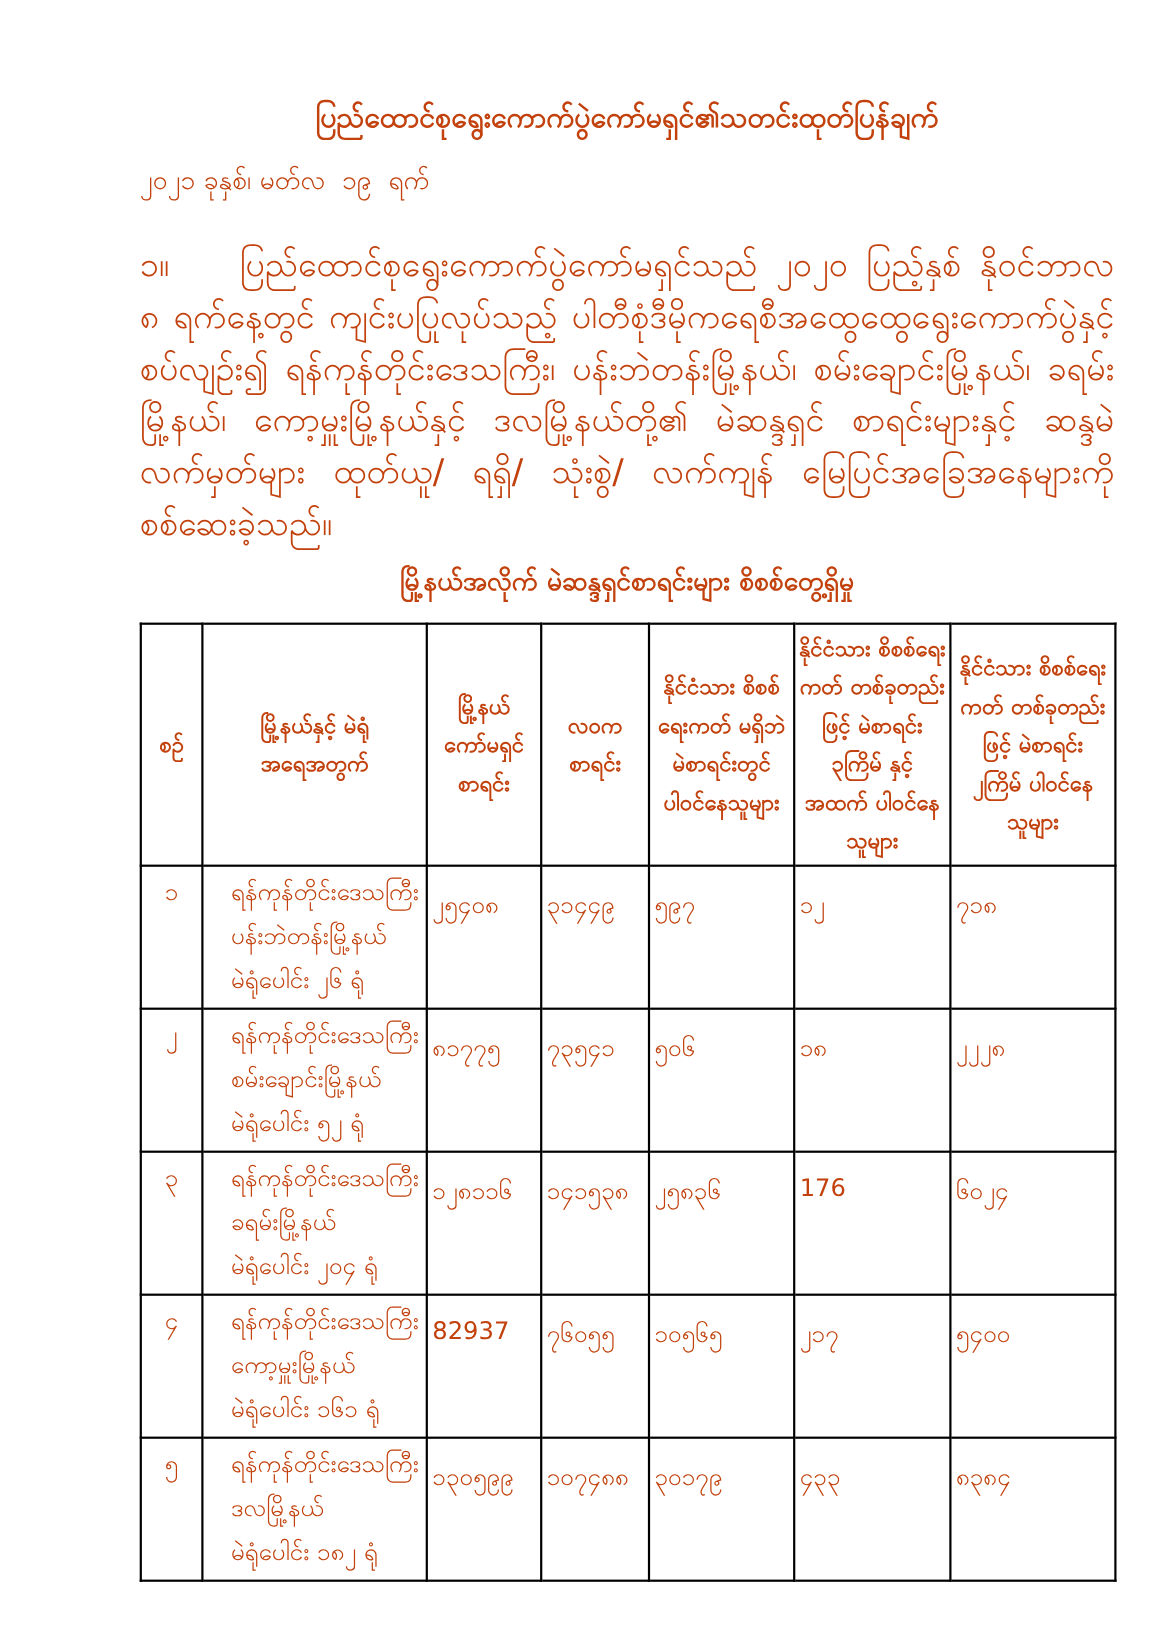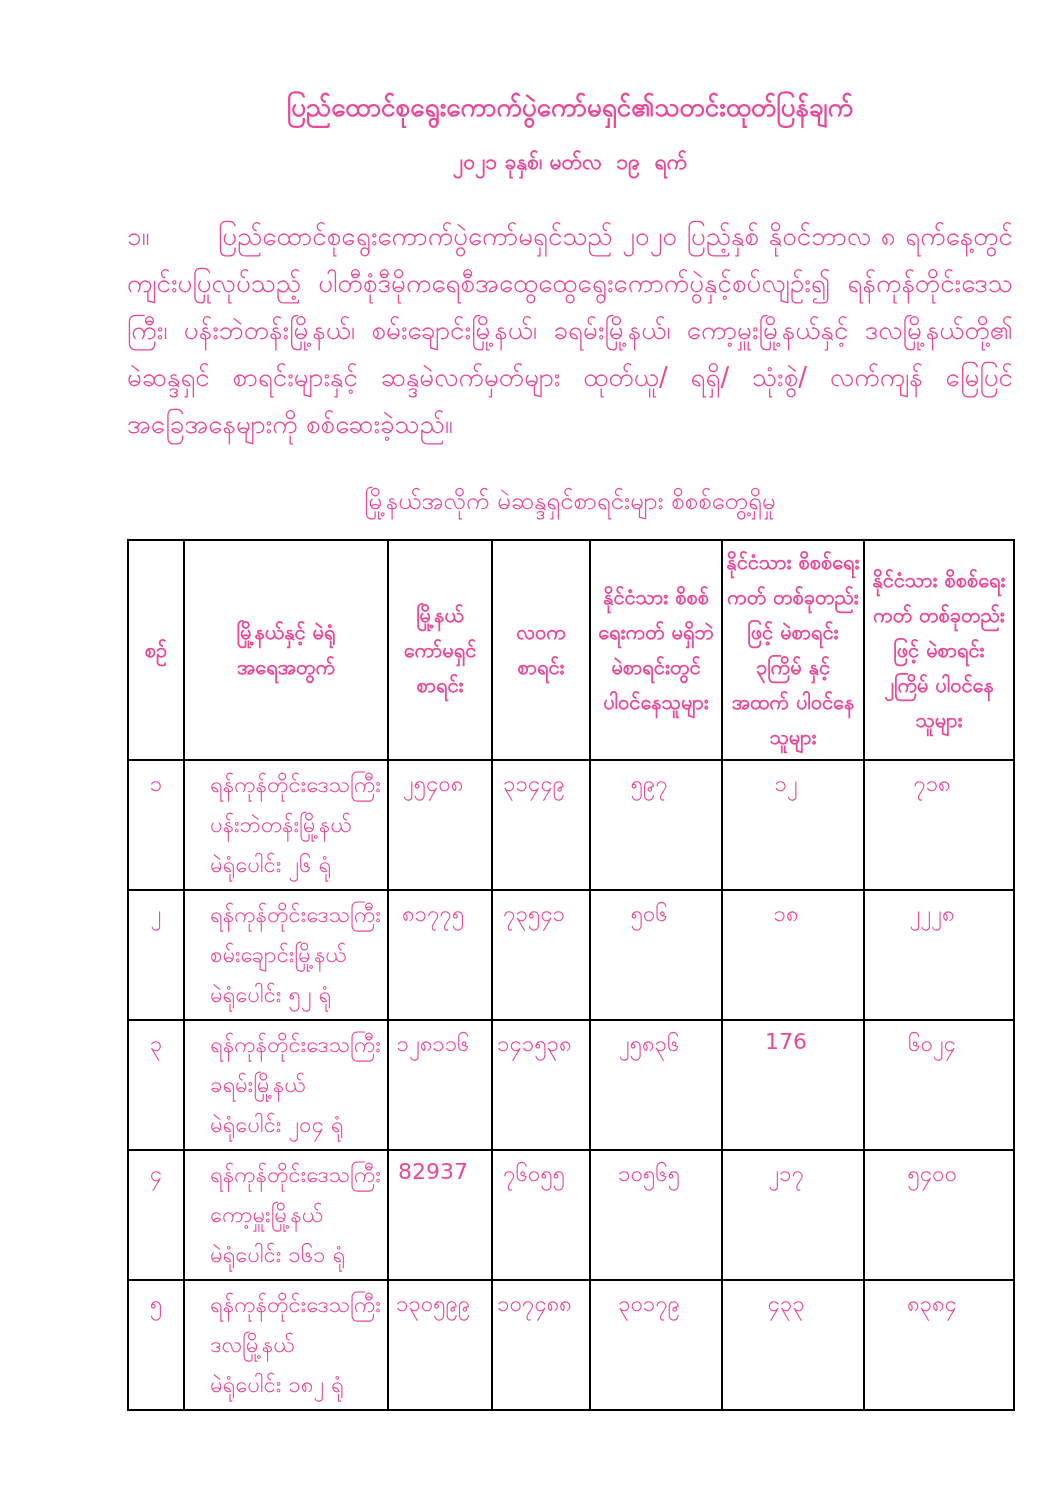--- a/index.html
+++ b/index.html
@@ -5,65 +5,65 @@
   html, body {
     margin: 0;
     padding: 0;
     background: #ffffff;
   }
   .page {
     position: relative;
     width: 1061px;
     height: 1500px;
     background: #ffffff;
-    color: #ec4899;
+    color: #c2410c;
     font-family: "DejaVu Sans", sans-serif;
     overflow: hidden;
   }
   .doc {
     position: absolute;
     left: 127px;
     top: 0;
     width: 886px;
   }
   .title {
     margin-top: 90px;
     text-align: center;
     font-size: 26px;
     font-weight: bold;
     line-height: 34px;
   }
   .date-line {
     margin-top: 24px;
-    text-align: center;
-    font-size: 21px;
-    font-weight: bold;
+    text-align: left;
+    font-size: 24px;
+    font-weight: normal;
     white-space: pre-wrap;
   }
   .para {
     margin-top: 34px;
-    font-size: 26px;
+    font-size: 31px;
     line-height: 47px;
     text-align: justify;
     text-justify: inter-word;
   }
   .para .pnum {
     display: inline-block;
     width: 91px;
     text-align: left;
   }
   .para.second {
     margin-top: 16px;
     text-align: left;
   }
   .table-title {
-    margin-top: 37px;
+    margin-top: 12px;
     text-align: center;
     font-size: 24px;
-    font-weight: normal;
+    font-weight: bold;
   }
   table.data-table {
     margin-top: 18px;
     border-collapse: collapse;
     width: 886px;
     table-layout: fixed;
   }
   .data-table th, .data-table td {
     border: 2px solid #000000;
     overflow: hidden;
@@ -88,22 +88,22 @@
     padding-top: 8px;
   }
   td.township-cell {
     text-align: left;
     padding: 4px 4px 4px 25px;
   }
   td.township-cell .tline {
     line-height: 40px;
   }
   td.val-cell {
-    text-align: center;
-    padding: 8px 18px 0 4px;
+    text-align: left;
+    padding: 20px 18px 0 4px;
   }
 </style>
 </head>
 <body>
 
 <div class="page">
   <div class="doc">
 
     <div class="title">ပြည်ထောင်စုရွေးကောက်ပွဲကော်မရှင်၏သတင်းထုတ်ပြန်ချက်</div>
 

